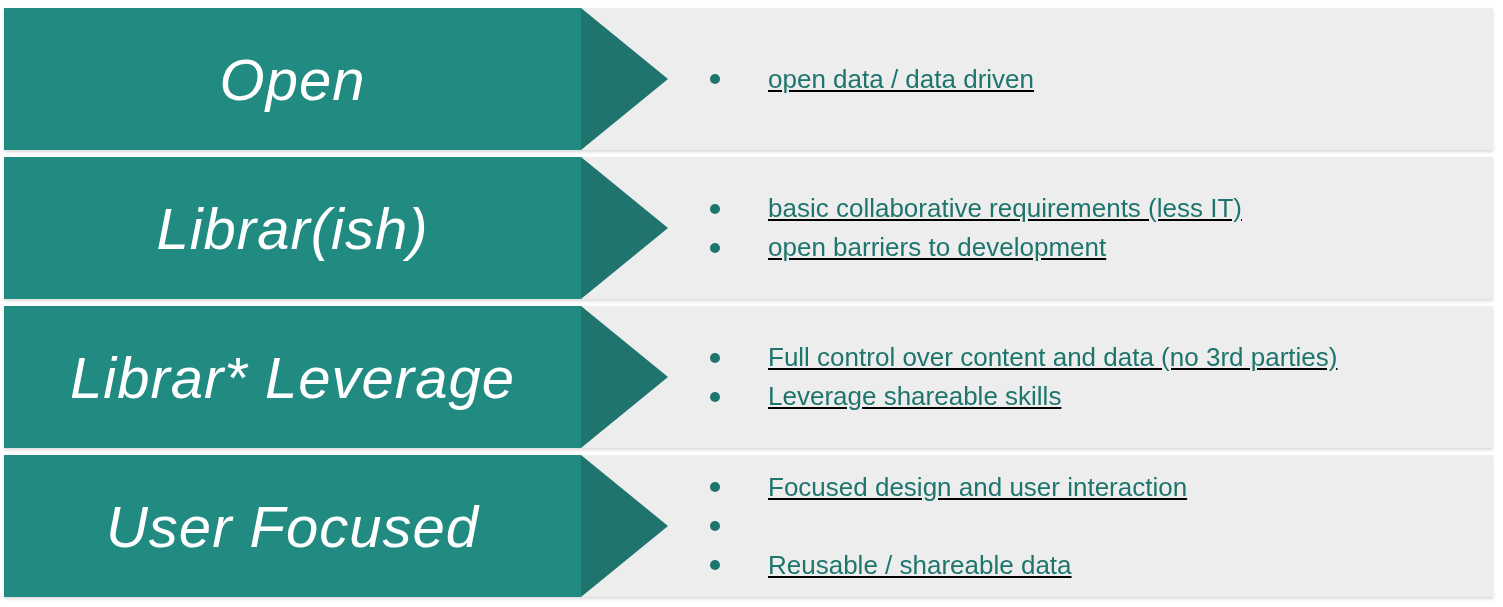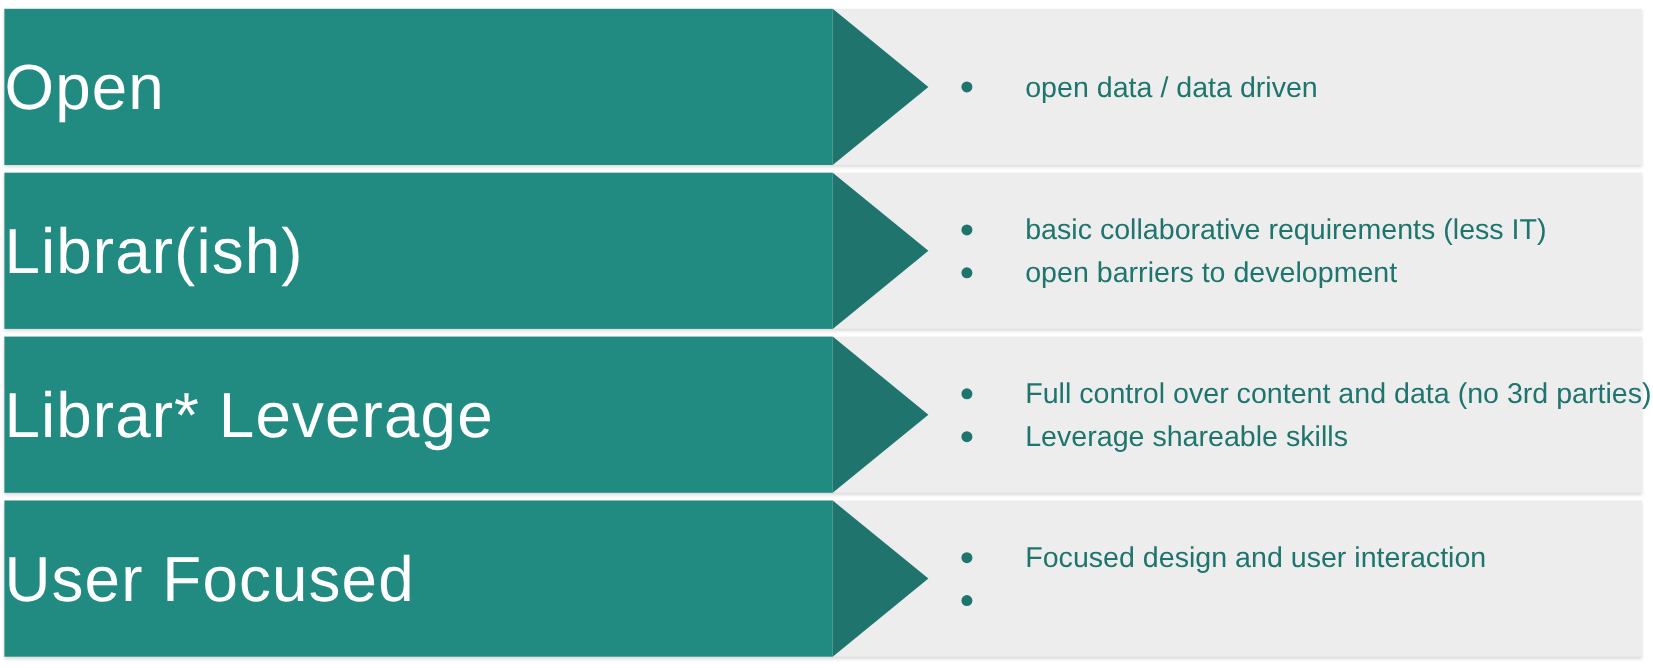--- a/index.html
+++ b/index.html
@@ -27,26 +27,27 @@
   }
   .band{
     position:relative;
     height:142px;
     background:var(--band-bg);
     display:flex;
     align-items:stretch;
     box-shadow:0 2px 3px rgba(0,0,0,0.15);
   }
   .arrow-body{
-    width:753px;
+    width:577px;
     flex:none;
     background:var(--arrow-body);
     display:flex;
     align-items:center;
-    justify-content:flex-start;
+    justify-content:center;
+    font-style:italic;
   }
   .arrow-tip{
     flex:none;
     width:0;
     height:0;
     border-top:71px solid transparent;
     border-bottom:71px solid transparent;
     border-left:87px solid var(--arrow-tip);
   }
   .arrow-label{
@@ -57,22 +58,23 @@
     white-space:nowrap;
   }
   .bullets{
     flex:1;
     display:flex;
     flex-direction:column;
     justify-content:center;
   }
   .bullets ul{
     list-style:none;
-    margin:4px;
+    margin:16px;
     padding:0;
+    text-decoration:underline;
   }
   .bullets li{
     display:flex;
     align-items:center;
     height:39px;
     color:var(--bullet-text);
     font-size:26px;
     white-space:nowrap;
   }
   .dot{
@@ -150,17 +152,21 @@
     <div class="arrow-tip"></div>
     <div class="bullets">
       <ul>
         <li>
             <span class="dot"></span>
             <span>Focused design and user interaction</span>
           </li>
         <li>
             <span class="dot"></span>
           </li>
+        <li>
+            <span class="dot"></span>
+            <span>Reusable / shareable data</span>
+          </li>
       </ul>
     </div>
   </section>
 
 </div>
 
 </body></html>

